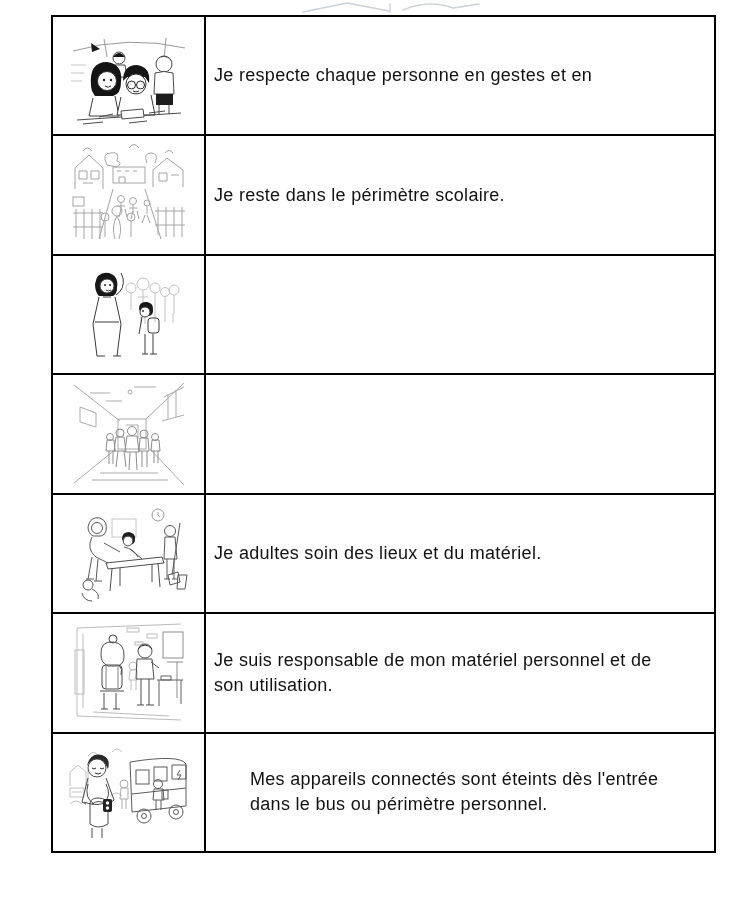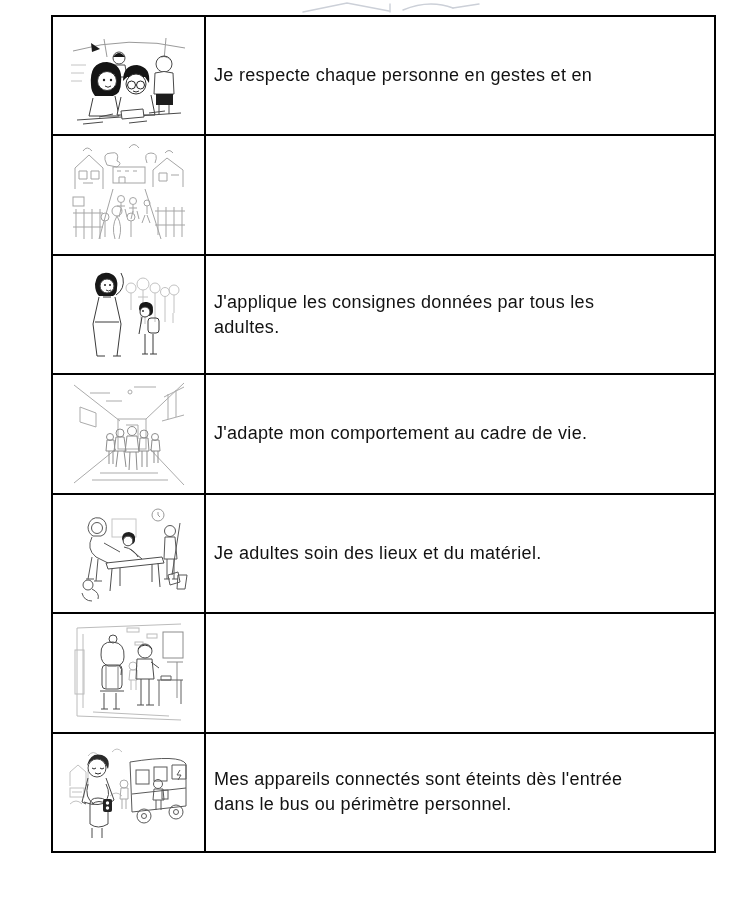--- a/index.html
+++ b/index.html
@@ -33,21 +33,21 @@
     flex-direction: column;
     background: #fff;
     margin-left: 14px;
   }
   .rule-row {
     flex: 1 1 0;
     display: flex;
     border-bottom: 2px solid #000;
     min-height: 0;
   }
-  .rule-row:last-child { border-bottom: none; }
+  .rule-row:last-child { border-bottom: none; gap: 36px; }
   .cell-illustration {
     flex: 0 0 153px;
     width: 153px;
     box-sizing: border-box;
     border-right: 2px solid #000;
     display: flex;
     align-items: center;
     justify-content: center;
     overflow: hidden;
   }
@@ -150,20 +150,24 @@
             <path d="M48 75 q-6 10 -2 23 M48 75 q6 10 2 23"></path>
           <circle cx="36" cy="76" r="4"></circle>
             <path d="M36 80 v16"></path>
           <circle cx="62" cy="76" r="4"></circle>
             <path d="M62 80 v16"></path>
           <path d="M4 72 h30 M4 86 h30 M7 68 v28 M15 68 v30 M23 68 v30 M31 68 v30"></path>
           <path d="M86 70 h30 M86 84 h30 M89 66 v28 M97 66 v30 M105 66 v30 M113 66 v30"></path>
         </g>
       </svg>
     </div>
+    <div class="cell-text">
+      <div class="rule-line">Je reste dans le périmètre scolaire.</div>
+
+    </div>
   </div>
 
   <div class="rule-row">
     <div class="cell-illustration">
       <svg class="illustration" width="120" height="102" viewBox="0 0 120 102">
         <g fill="none" stroke="#c2c2c2" stroke-width="1">
           <circle cx="62" cy="24" r="5"></circle>
             <path d="M62 29 v17"></path>
           <circle cx="74" cy="20" r="6"></circle>
             <path d="M74 26 v22 m-5 -15 h10"></path>
@@ -186,24 +190,20 @@
         </g>
         <path d="M70 45 Q70 37 78 38 Q85 39 84 47 Q84 51 80 52 L73 52 Z" fill="#181818"></path>
         <circle cx="76" cy="48" r="5" fill="#fff" stroke="#3a3a3a"></circle>
         <circle cx="74" cy="47" r="0.9" fill="#222"></circle>
         <g fill="none" stroke="#3a3a3a">
           <rect x="79" y="54" width="11" height="15" rx="3"></rect>
           <path d="M73 53 L70 70 M76 70 v20 M84 70 v20 M73 90 h6 M81 90 h7"></path>
         </g>
       </svg>
     </div>
-    <div class="cell-text">
-      <div class="rule-line">J'applique les consignes données par tous les</div>
-      <div class="rule-line">adultes.</div>
-    </div>
   </div>
 
   <div class="rule-row">
     <div class="cell-illustration">
       <svg class="illustration" width="114" height="106" viewBox="0 0 114 106">
         <g fill="none" stroke="#ababab" stroke-width="1">
           <path d="M2 4 L48 40 M112 2 L74 38 M2 102 L44 68 M112 104 L78 68"></path>
           <rect x="46" y="38" width="28" height="30"></rect>
           <path d="M54 44 h12 v14"></path>
           <path d="M18 12 h20 M62 6 h22 M34 20 h16"></path>
@@ -218,24 +218,20 @@
           <circle cx="60" cy="50" r="4.5"></circle>
             <path d="M55 55 h10 l2 16 h-14 z M58 71 l-1 18 M64 71 l1 18"></path>
           <circle cx="72" cy="53" r="4"></circle>
             <path d="M68 57 h8 l1 13 h-10 z M70 70 v16 M75 70 v16"></path>
           <circle cx="38" cy="56" r="3.5"></circle>
             <path d="M35 59 h7 l1 11 h-9 z M37 70 v13 M41 70 v13"></path>
           <circle cx="83" cy="56" r="3.5"></circle>
             <path d="M80 59 h7 l1 11 h-9 z M82 70 v12 M86 70 v12"></path>
         </g>
       </svg>
-    </div>
-    <div class="cell-text">
-      <div class="rule-line">J'adapte mon comportement au cadre de vie.</div>
-
     </div>
   </div>
 
   <div class="rule-row">
     <div class="cell-illustration">
       <svg class="illustration" width="122" height="104" viewBox="0 0 122 104">
         <circle cx="90" cy="14" r="6" fill="none" stroke="#9a9a9a"></circle>
         <path d="M90 11 v3 l2 2" fill="none" stroke="#9a9a9a"></path>
         <rect x="44" y="18" width="24" height="18" fill="none" stroke="#c6c6c6"></rect>
         <g fill="none" stroke="#585858">
@@ -296,20 +292,24 @@
           <path d="M27 73 h24 M31 75 v16 M43 75 v16 M28 91 h7 M40 91 h7"></path>
         </g>
         <g fill="none" stroke="#4c4c4c">
           <circle cx="72" cy="33" r="7"></circle>
           <path d="M65 31 Q72 23 79 31" stroke="#2c2c2c"></path>
           <path d="M64 41 h15 l2 20 h-18 z M78 44 l8 6"></path>
           <path d="M68 61 v26 M76 61 v26 M64 87 h7 M73 87 h8"></path>
         </g>
       </svg>
     </div>
+    <div class="cell-text">
+      <div class="rule-line">Je suis responsable de mon matériel personnel et de</div>
+      <div class="rule-line">son utilisation.</div>
+    </div>
   </div>
 
   <div class="rule-row">
     <div class="cell-illustration">
       <svg class="illustration" width="122" height="100" viewBox="0 0 122 100">
         <g fill="none" stroke="#c2c2c2" stroke-width="1">
           <path d="M20 14 q5 -7 11 0 M44 10 q5 -6 10 0"></path>
           <path d="M2 44 v-14 l8 -7 8 7 v14 M20 44 v-16 l9 -8 9 8"></path>
           <rect x="2" y="46" width="14" height="9"></rect>
           <path d="M4 50 h10"></path>

